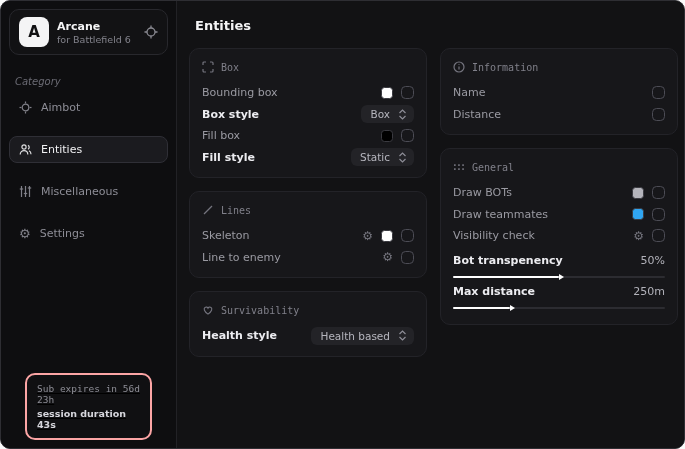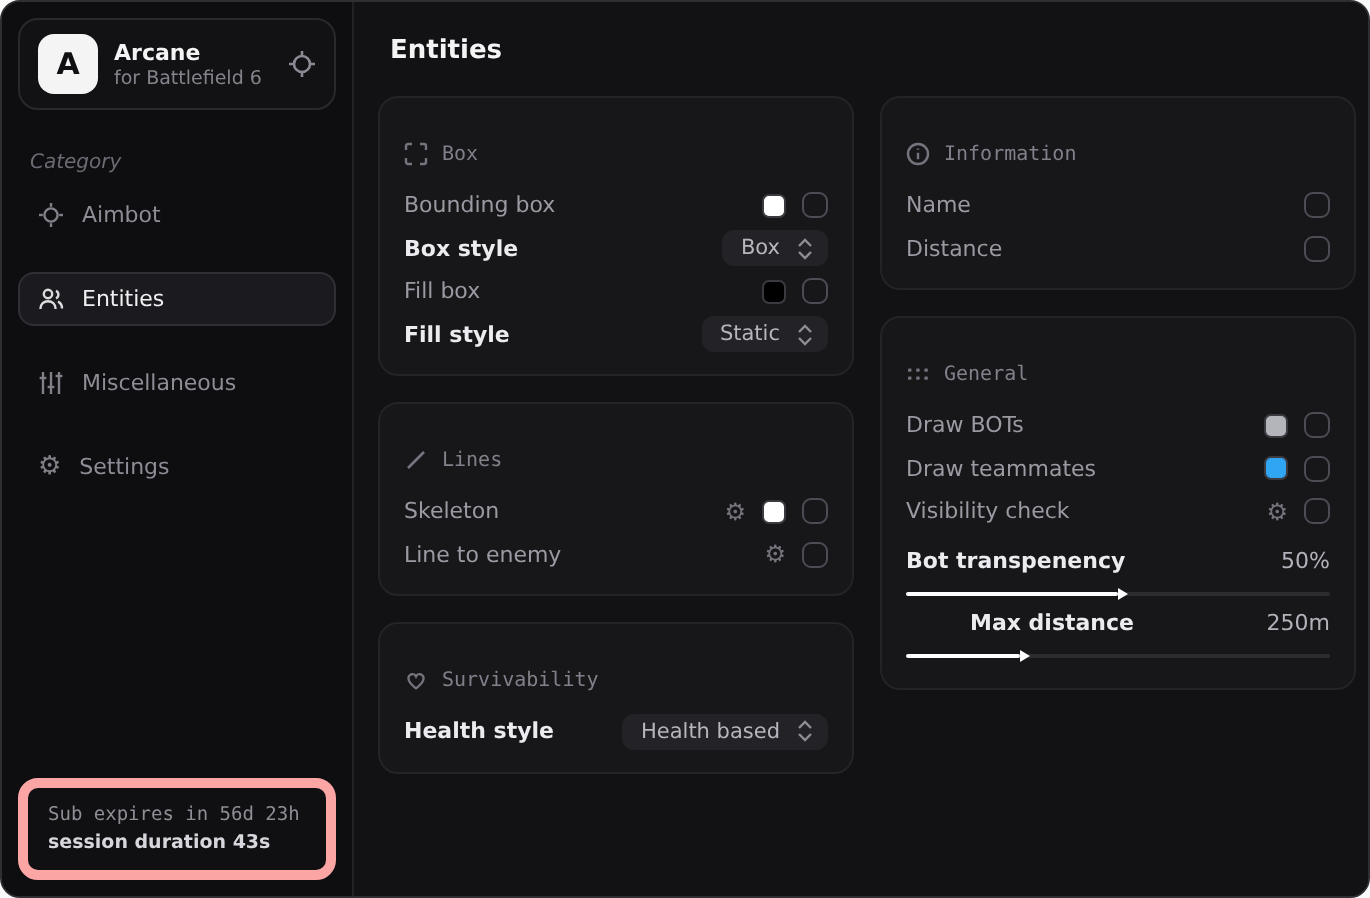--- a/index.html
+++ b/index.html
@@ -16,29 +16,29 @@
   .logo { width:30px; height:30px; background:#f4f4f5; color:#101012; border-radius:8px; display:flex; align-items:center; justify-content:center; font-weight:bold; font-size:15px; }
   .app-meta { display:flex; flex-direction:column; gap:1px; }
   .app-name { font-size:11px; font-weight:bold; color:#f4f4f5; }
   .app-sub { font-size:9.5px; color:#83838c; }
   .app-card .icon-btn { margin-left:auto; color:#8a8a92; display:flex; }
   .category { margin:13px 14px 7px; font-size:10px; color:#6b6b74;font-style:italic; }
   .nav { padding:0 8px; display:flex; flex-direction:column; gap:15px; }
   .nav-item { height:27px; display:flex; align-items:center; gap:9px; padding:0 9px; border-radius:8px; font-size:11px; color:#8d8d96; border:1px solid transparent; cursor:pointer; }
   .nav-item.active { background:#1b1b1f; border-color:#2f2f36; color:#f0f0f2; }
   .nav-item .nicon { display:flex; color:inherit; opacity:.9; }
-  .sidebar-footer { margin:auto 8px 8px; border:5px solid #fca5a5; border-radius:10px; background:#101012; padding:8px 10px; }
+  .sidebar-footer { margin:auto 24px 8px; border:2px solid #fca5a5; border-radius:10px; background:#101012; padding:8px 10px;text-decoration:underline; }
   .expiry { font-family:"DejaVu Sans Mono", monospace; font-size:9.5px; color:#8e8e96; }
   .session { margin-top:3px; font-size:9.5px; font-weight:600; color:#d6d6dc; }
   
   .main { flex:1; background:#121214; padding:17px 13px 0 12px; }
   .main-title { font-size:13px; font-weight:bold; color:#f4f4f5; margin:0 0 15px 6px; }
   .cols { display:flex; gap:13px; align-items:flex-start; }
   .col { display:flex; flex-direction:column; gap:13px; width:238px; }
-  .panel { width:100%; background:#17171a; border:1px solid #232328; border-radius:10px; padding:20px 12px 9px; }
+  .panel { width:100%; background:#17171a; border:1px solid #232328; border-radius:10px; padding:10px 12px 9px; }
   .panel-head { display:flex; align-items:center; gap:7px; color:#80808a; font-family:"DejaVu Sans Mono", monospace; font-size:10px; margin:2px 0 9px; }
   .panel-head .picon { display:flex; color:#74747e; }
   .row { min-height:21.5px; display:flex; align-items:center; justify-content:space-between; font-size:11px; }
   .lab-dim { color:#9a9aa2; }
   .lab-bright { color:#ececf0; font-weight:600; }
   .controls { display:flex; align-items:center; gap:8px; }
   .swatch { width:12px; height:12px; border-radius:3.5px; border:1px solid #3a3a40; cursor:pointer; }
   .checkbox { width:13px; height:13px; border:1.5px solid #4c4c55; border-radius:4.5px; cursor:pointer; }
   .dropdown { display:flex; align-items:center; gap:8px; background:#232327; border-radius:6px; padding:3px 7px 3px 9px; font-size:10.5px; color:#b6b6be; cursor:pointer; }
   .dropdown .dicon { display:flex; color:#8d8d96; }
@@ -302,21 +302,21 @@
             <div class="row" style="min-height:16px;">
               <span class="lab-bright">Bot transpenency</span>
               <span class="val">50%</span>
             </div>
             <div class="slider-track">
               <div class="slider-fill" style="width: 50%;"></div>
             </div>
           </div>
 
           <div class="slider-group">
-            <div class="row" style="min-height:16px;margin-left:32px;">
+            <div class="row" style="min-height:16px;">
               <span class="lab-bright">Max distance</span>
               <span class="val">250m</span>
             </div>
             <div class="slider-track">
               <div class="slider-fill" style="width: 27%;"></div>
             </div>
           </div>
         </div>
 
       </div>

